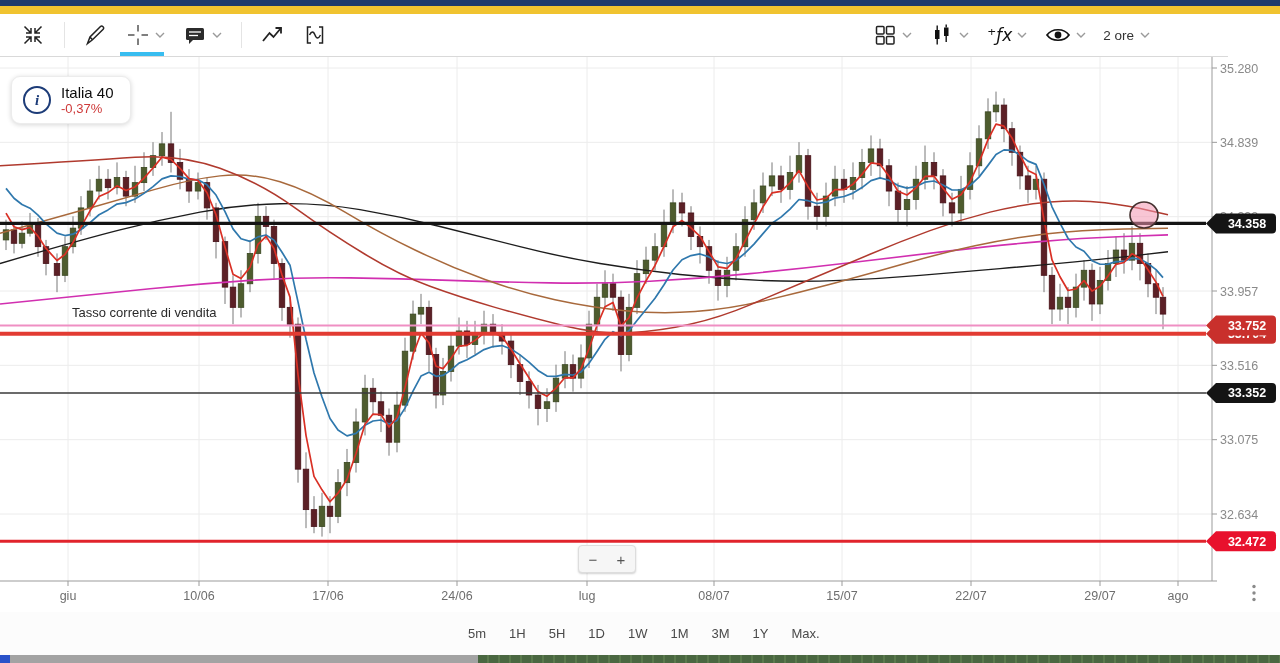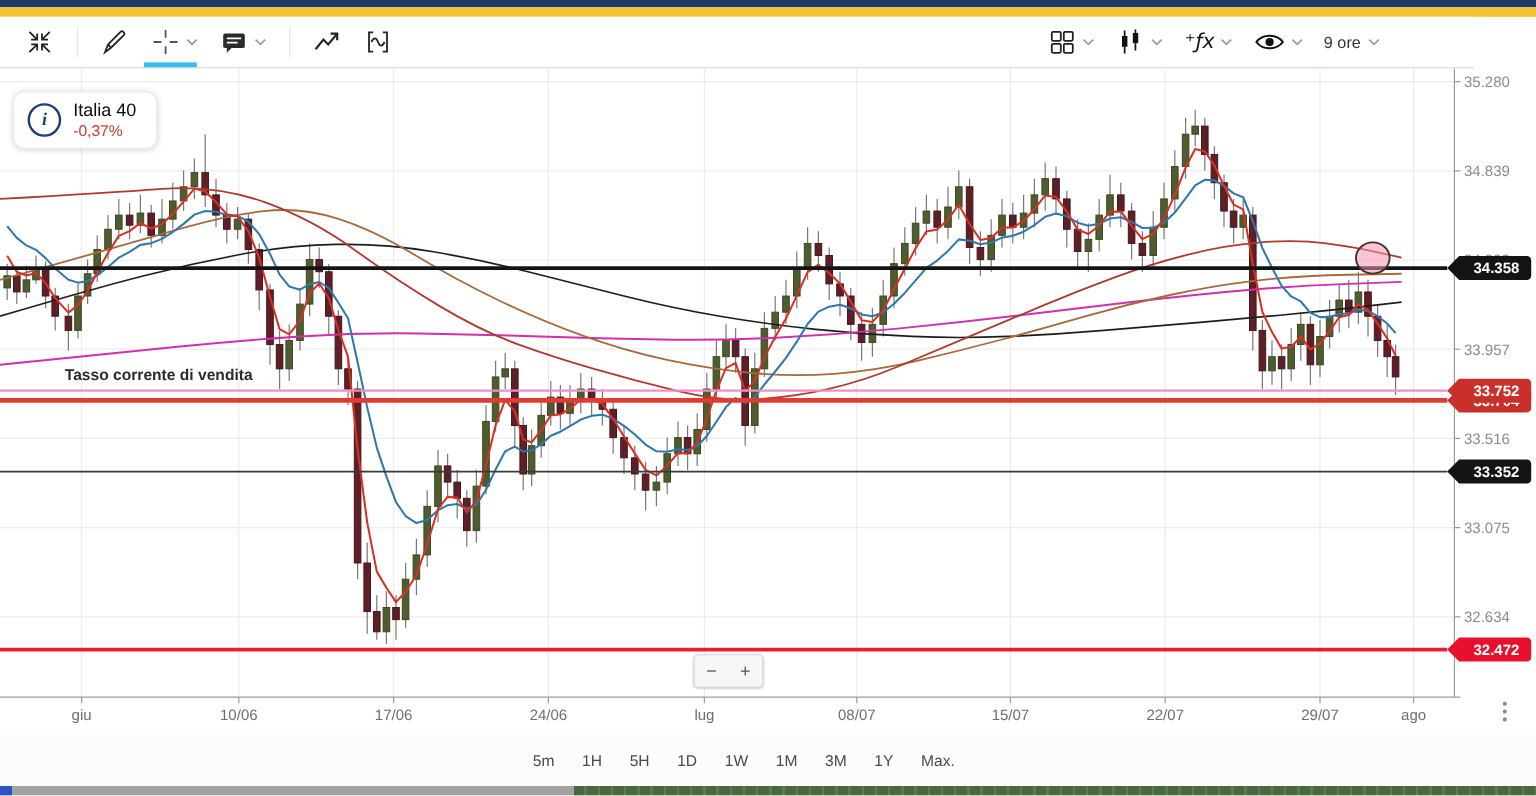--- a/index.html
+++ b/index.html
@@ -20,30 +20,30 @@
   .fxglyph{font-style:italic;font-size:17px;color:#111;font-family:"DejaVu Sans",sans-serif;}
   #chart{position:absolute;top:57px;left:0;}
   .infobox{position:absolute;top:76px;left:11px;background:#fff;border:1px solid #ececec;border-radius:9px;
            box-shadow:0 1px 5px rgba(0,0,0,.16);display:flex;align-items:center;gap:10px;
            padding:7px 16px 7px 11px;cursor:pointer;}
   .info-i{width:24px;height:24px;border:2px solid #1d3c78;border-radius:50%;color:#1d3c78;
           font-family:"Liberation Serif",serif;font-style:italic;font-weight:bold;font-size:15px;
           display:flex;align-items:center;justify-content:center;}
   .inst-name{font-size:15px;font-weight:normal;color:#0d0d0d;line-height:17px;}
   .inst-change{font-size:13px;color:#ce3a3a;line-height:15px;}
-  .sell-label{position:absolute;top:305px;left:54px;font-size:13px;color:#2a2a2a;font-weight:bold;}
+  .sell-label{position:absolute;top:305px;left:72px;font-size:13px;color:#2a2a2a;}
   .zoomctl{position:absolute;top:545px;left:578px;width:56px;height:26px;background:#f6f6f6;
            border:1px solid #ddd;border-radius:4px;box-shadow:0 1px 2px rgba(0,0,0,.18);
            display:flex;align-items:center;}
   .zoomctl button{flex:1;background:none;border:none;font-size:15px;color:#555;cursor:pointer;
                   height:100%;padding:0;line-height:1;}
   .kebab{position:absolute;top:580px;left:1244px;width:20px;height:26px;background:none;border:none;
          cursor:pointer;display:flex;align-items:center;justify-content:center;}
   .bottomband{position:absolute;top:612px;left:0;width:1280px;height:43px;background:#fcfcfc;}
-  .tfbar{position:absolute;top:624px;left:444px;display:flex;gap:23px;}
+  .tfbar{position:absolute;top:624px;left:468px;display:flex;gap:23px;}
   .tfbar button{background:none;border:none;font-size:13px;color:#4a4a4a;cursor:pointer;padding:2px 0;}
   .minimap{position:absolute;top:655px;left:0;width:1280px;height:8px;display:flex;}
   .mm-handle{width:10px;height:8px;background:#2a52c9;}
   .mm-left{width:468px;height:8px;background:#a3a3a3;}
   .mm-right{flex:1;height:8px;background:repeating-linear-gradient(90deg,#4a6741 0 9px,#5b7a4d 9px 11px);}
   .icon{display:block;}
 </style>
 </head>
 <body>
 
@@ -142,21 +142,21 @@
   <button class="tbtn">
     <svg class="icon" width="26" height="24" viewBox="0 0 26 24">
       <path d="M2 12 C7 5 19 5 24 12 C19 19 7 19 2 12 Z" fill="none" stroke="#111" stroke-width="1.7"></path>
       <circle cx="13" cy="12" r="3.4" fill="#111"></circle>
     </svg>
     <svg class="icon" width="10" height="6" viewBox="0 0 10 6">
       <polyline points="1,1 5,5 9,1" fill="none" stroke="#9a9a9a" stroke-width="1.4"></polyline>
     </svg>
   </button>
   <button class="interval">
-    <span>9 ore</span>
+    <span>2 ore</span>
     <svg class="icon" width="10" height="6" viewBox="0 0 10 6">
       <polyline points="1,1 5,5 9,1" fill="none" stroke="#9a9a9a" stroke-width="1.4"></polyline>
     </svg>
   </button>
 </div>
 
 <svg id="chart" width="1280" height="549" viewBox="0 57 1280 549">
     <line x1="68" y1="57" x2="68" y2="581" stroke="#ececec" stroke-width="1"></line>
     <line x1="68" y1="581" x2="68" y2="586" stroke="#9b9b9b" stroke-width="1"></line>
     <text x="68" y="600" text-anchor="middle" fill="#6e6e6e" font-size="12.5">giu</text>

